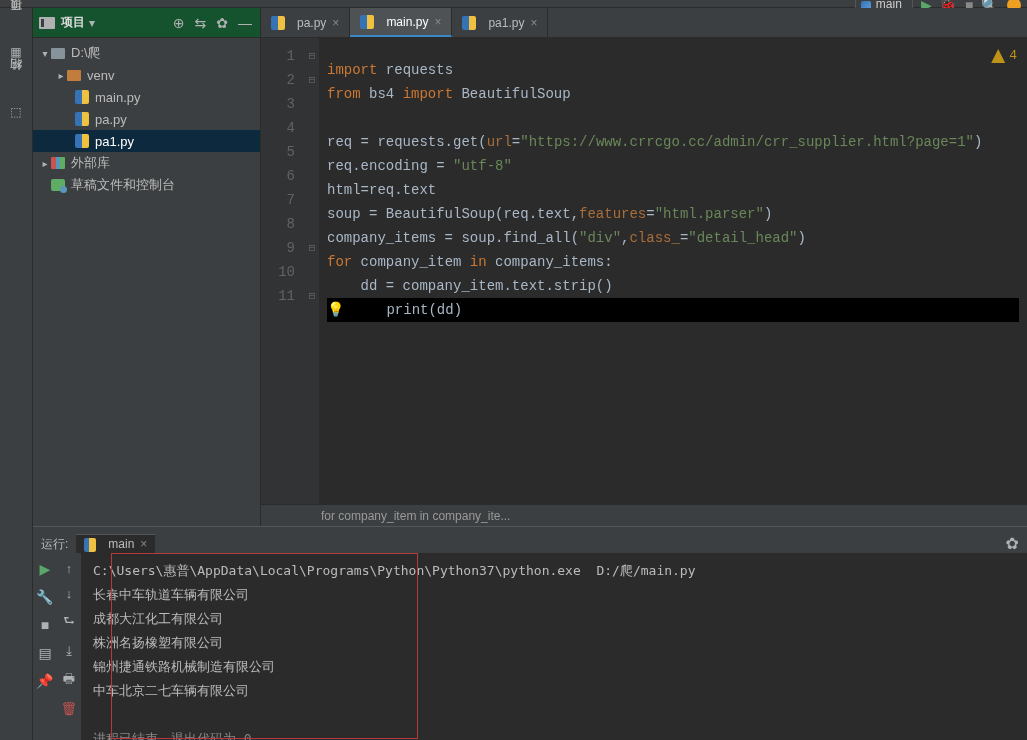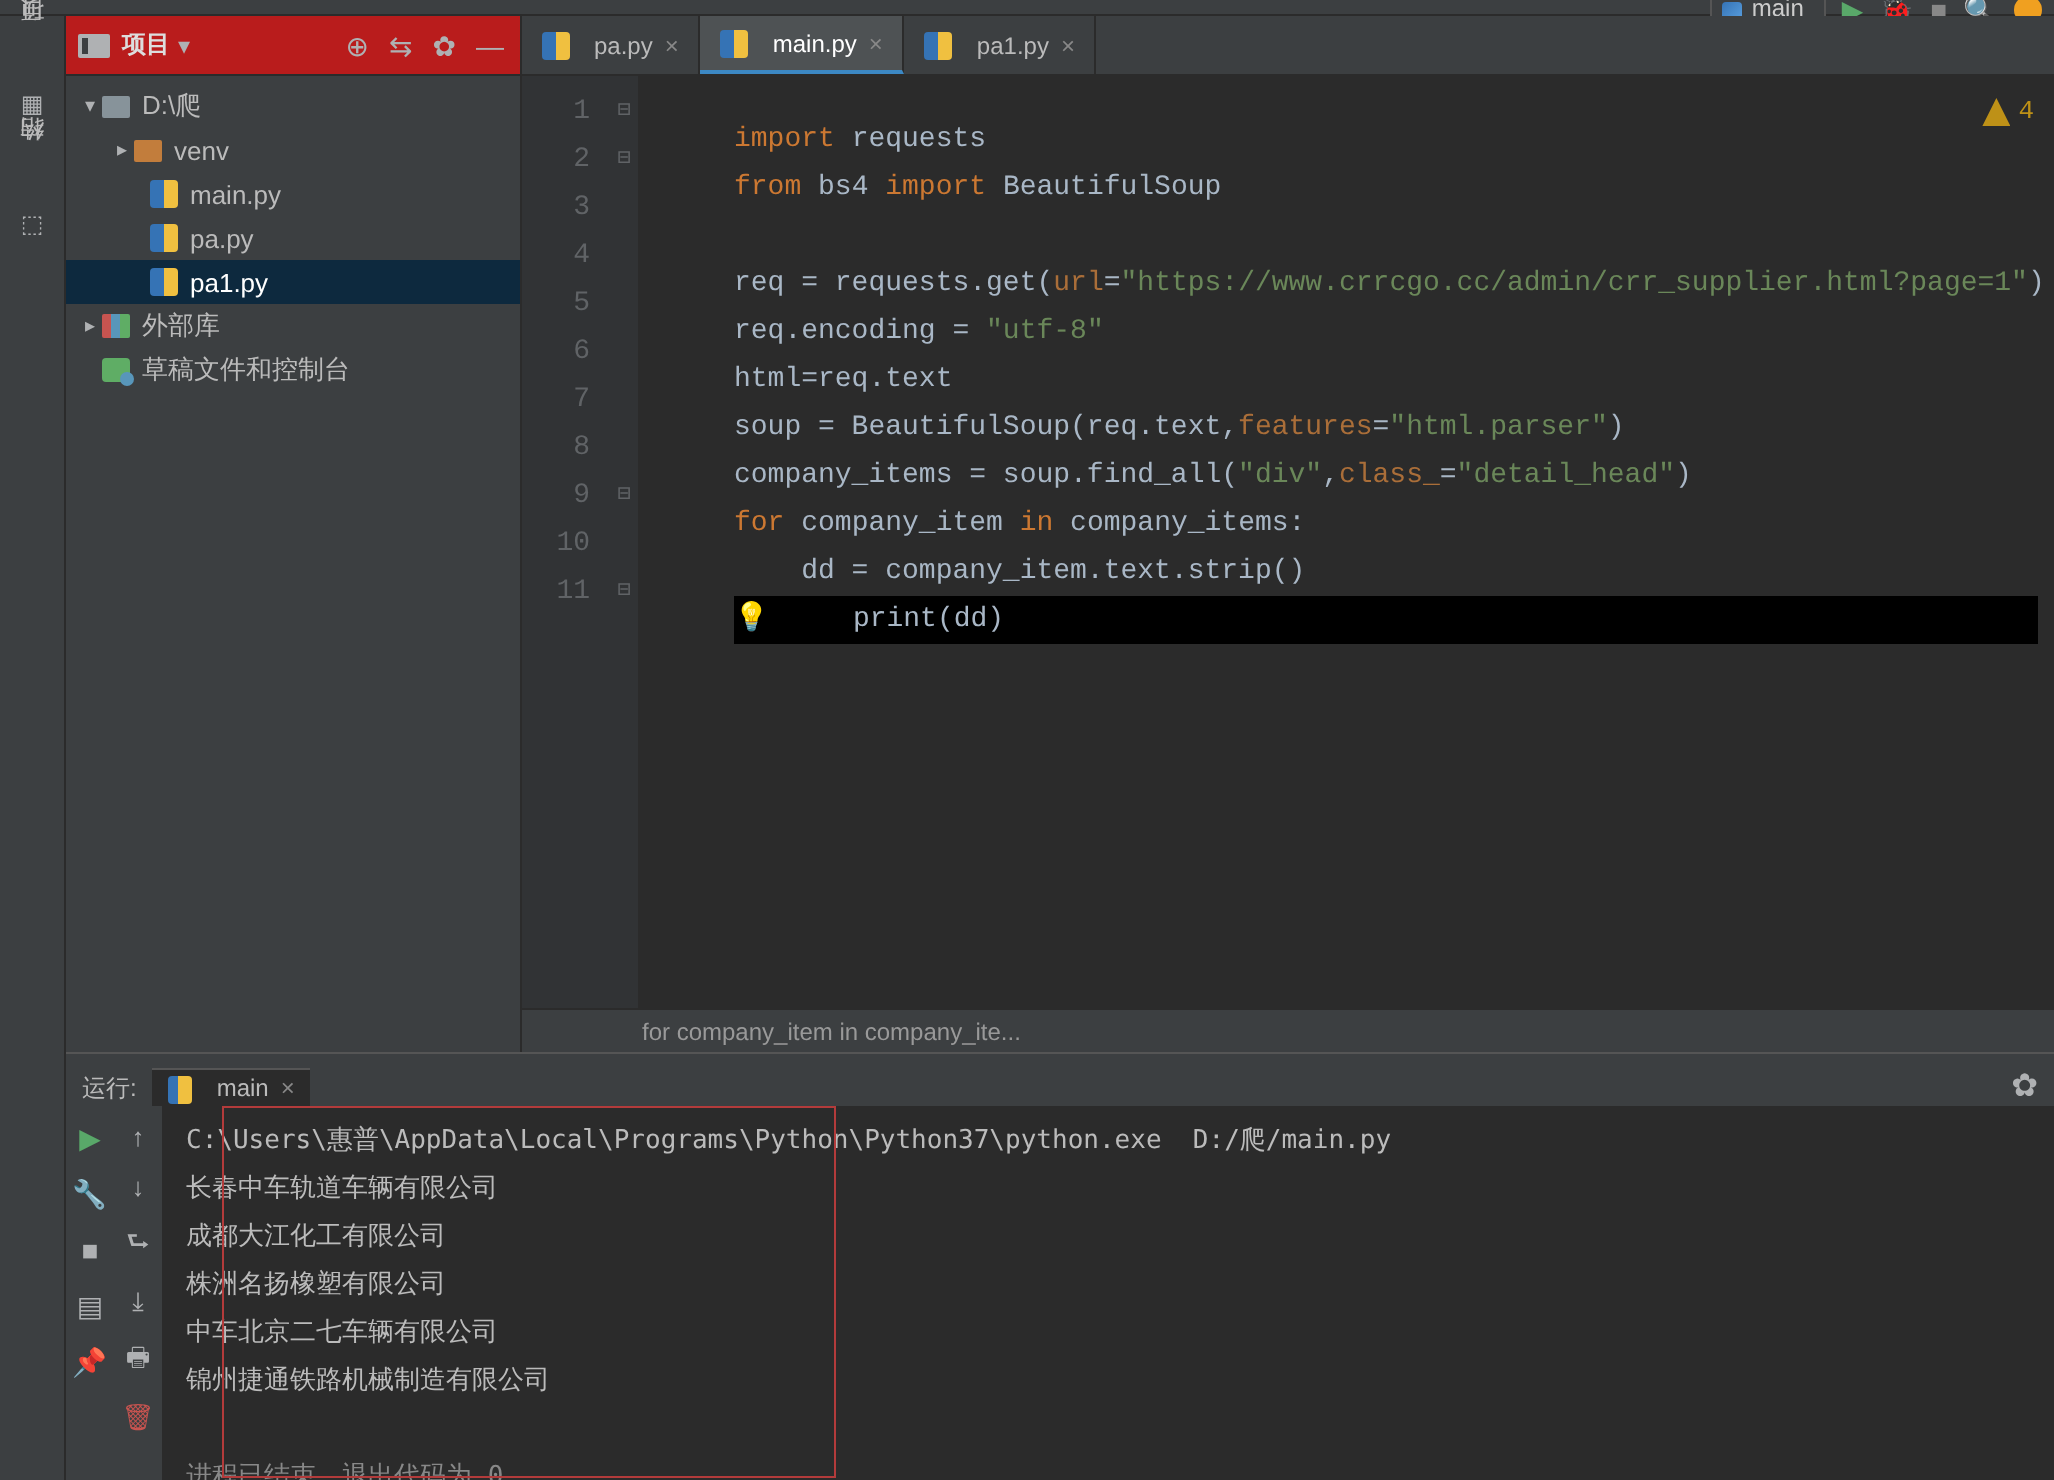--- a/index.html
+++ b/index.html
@@ -16,21 +16,21 @@
   .avatar{width:14px;height:14px;border-radius:50%;background:#F0A020;}
   
   .leftbars { position:absolute; left:0; top:8px; bottom:0; width:33px; background:#3C3F41; border-right:1px solid #2B2B2B; display:flex; flex-direction:column; align-items:center; gap:16px; padding-top:8px;}
   .leftbars .vtab { writing-mode: vertical-rl; transform: rotate(180deg); font-size:12px; color:#BBBBBB; padding:4px 0; cursor:pointer;}
   .leftbars .sqicon{width:16px;height:16px;display:flex;align-items:center;justify-content:center;color:#AFB1B3;margin-top:4px;}
   
   .main { position:absolute; left:33px; top:8px; right:0; bottom:0; display:flex; flex-direction:column;}
   .upper { flex:1; display:flex; min-height:0;}
   
   .projpanel { width:228px; background:#3C3F41; border-right:1px solid #2B2B2B; display:flex; flex-direction:column;}
-  .projheader { height:30px; background:#b91c1c; border-bottom:1px solid #2B2B2B; display:flex; align-items:center; padding:0 6px; gap:6px;}
+  .projheader { height:30px; background:#14532d; border-bottom:1px solid #2B2B2B; display:flex; align-items:center; padding:0 6px; gap:6px;}
   .projheader .picon{width:16px;height:12px;background:#AFB1B3;border-radius:1px;position:relative;}
   .projheader .picon::before{content:"";position:absolute;left:2px;top:2px;width:3px;height:8px;background:#3C3F41;}
   .projheader .ptxt{font-weight:bold;color:#ddd;}
   .projheader .dd{color:#AFB1B3;margin-left:-2px;}
   .projheader .spacer{flex:1;}
   .projheader .tbtn{color:#AFB1B3;cursor:pointer;padding:0 2px;font-size:14px;}
   .tree { flex:1; overflow:auto; padding-top:4px; font-size:13px;}
   .tree-row { display:flex; align-items:center; height:22px; padding-left:6px; cursor:pointer; white-space:nowrap;}
   .tree-row.sel { background:#0D293E; color:#fff;}
   .tree-row .arrow{width:12px;text-align:center;color:#AFB1B3;font-size:10px;}
@@ -48,21 +48,21 @@
   
   .editor { flex:1; display:flex; flex-direction:column; background:#2B2B2B; min-width:0;}
   .tabs { height:30px; background:#3C3F41; display:flex; align-items:stretch; border-bottom:1px solid #2B2B2B;}
   .tab { display:flex; align-items:center; padding:0 10px; gap:6px; border-right:1px solid #2B2B2B; cursor:pointer; color:#BBBBBB;}
   .tab.active{ background:#4E5254; color:#fff; border-bottom:2px solid #3C88C4;}
   .tab .close{color:#888;font-size:12px;}
   .codearea { flex:1; display:flex; position:relative; font-family: Consolas, "Courier New", monospace; font-size:14px; line-height:24px;}
   .gutter { width:44px; background:#313335; color:#606366; text-align:right; padding:6px 10px 0 0; user-select:none;}
   .foldg { width:14px; background:#313335; padding-top:6px;}
   .foldg .fm{height:24px;color:#606366;font-size:11px;text-align:center;}
-  .code { flex:1; padding:20px 8px 0 8px; white-space:pre; color:#A9B7C6; overflow:hidden;margin-left:40px;}
+  .code { flex:1; padding:20px 8px 0 8px; white-space:pre; color:#A9B7C6; overflow:hidden;}
   .kw{color:#CC7832;} .str{color:#6A8759;}
   .param{color:#AA6E39;text-align:center;} .url{color:#6A8759;}
   .caret-bg{background:#000000;}
   .top-err{position:absolute; right:10px; top:6px; color:#BE9117; font-size:13px; display:flex; align-items:center; gap:4px;}
   .top-err .warn{width:14px;height:14px;background:#BE9117;clip-path:polygon(50% 0,100% 100%,0 100%);}
   .bulb{color:#F0C040;}
   .breadcrumb { height:22px; background:#3C3F41; border-top:1px solid #2B2B2B; display:flex; align-items:center; padding-left:60px; color:#999; font-size:12px;}
   
   .runpanel { height:214px; background:#2B2B2B; border-top:1px solid #555; display:flex; flex-direction:column; position:relative;}
   .runhdr { height:26px; background:#3C3F41; display:flex; align-items:flex-end; padding:0 8px; gap:8px; color:#BBBBBB;}
@@ -225,17 +225,17 @@
         <span>📌</span>
       </div>
       <div class="runleft2">
         <span>↑</span>
         <span>↓</span>
         <span>⮑</span>
         <span>⤓</span>
         <span>🖶</span>
         <span style="color:#C75450">🗑</span>
       </div>
-      <div class="console"><div>C:\Users\惠普\AppData\Local\Programs\Python\Python37\python.exe  D:/爬/main.py</div><div>长春中车轨道车辆有限公司</div><div>成都大江化工有限公司</div><div>株洲名扬橡塑有限公司</div><div>中车北京二七车辆有限公司</div><div>锦州捷通铁路机械制造有限公司</div><div>&nbsp;</div><div class="muted">进程已结束，退出代码为 0</div></div>
+      <div class="console"><div>C:\Users\惠普\AppData\Local\Programs\Python\Python37\python.exe  D:/爬/main.py</div><div>长春中车轨道车辆有限公司</div><div>成都大江化工有限公司</div><div>株洲名扬橡塑有限公司</div><div>锦州捷通铁路机械制造有限公司</div><div>中车北京二七车辆有限公司</div><div>&nbsp;</div><div class="muted">进程已结束，退出代码为 0</div></div>
     </div>
     <div class="redbox"></div>
   </div>
 </div>
 
 </body></html>

